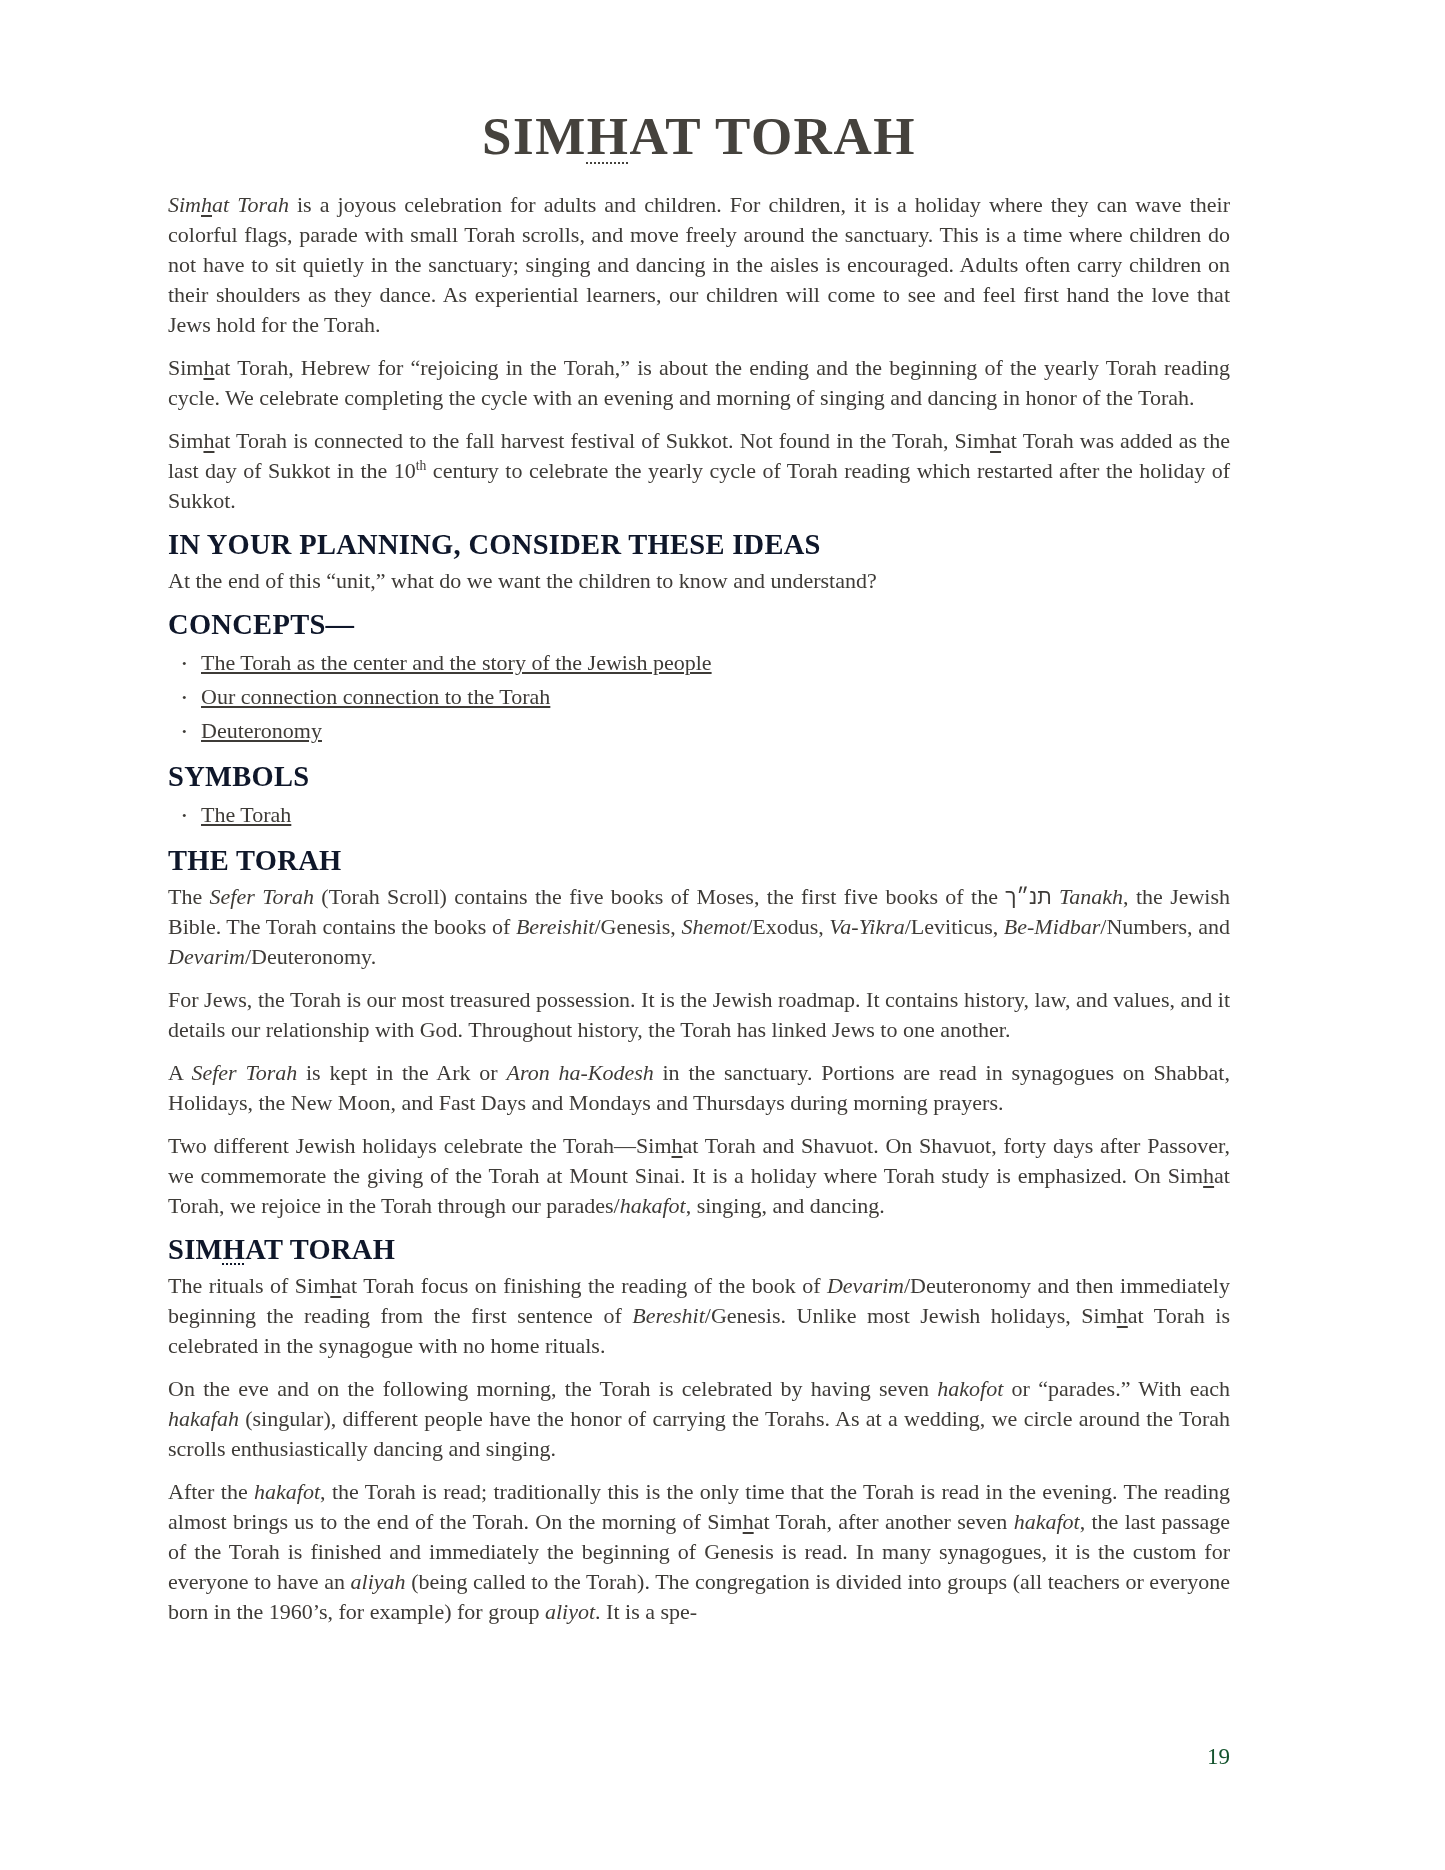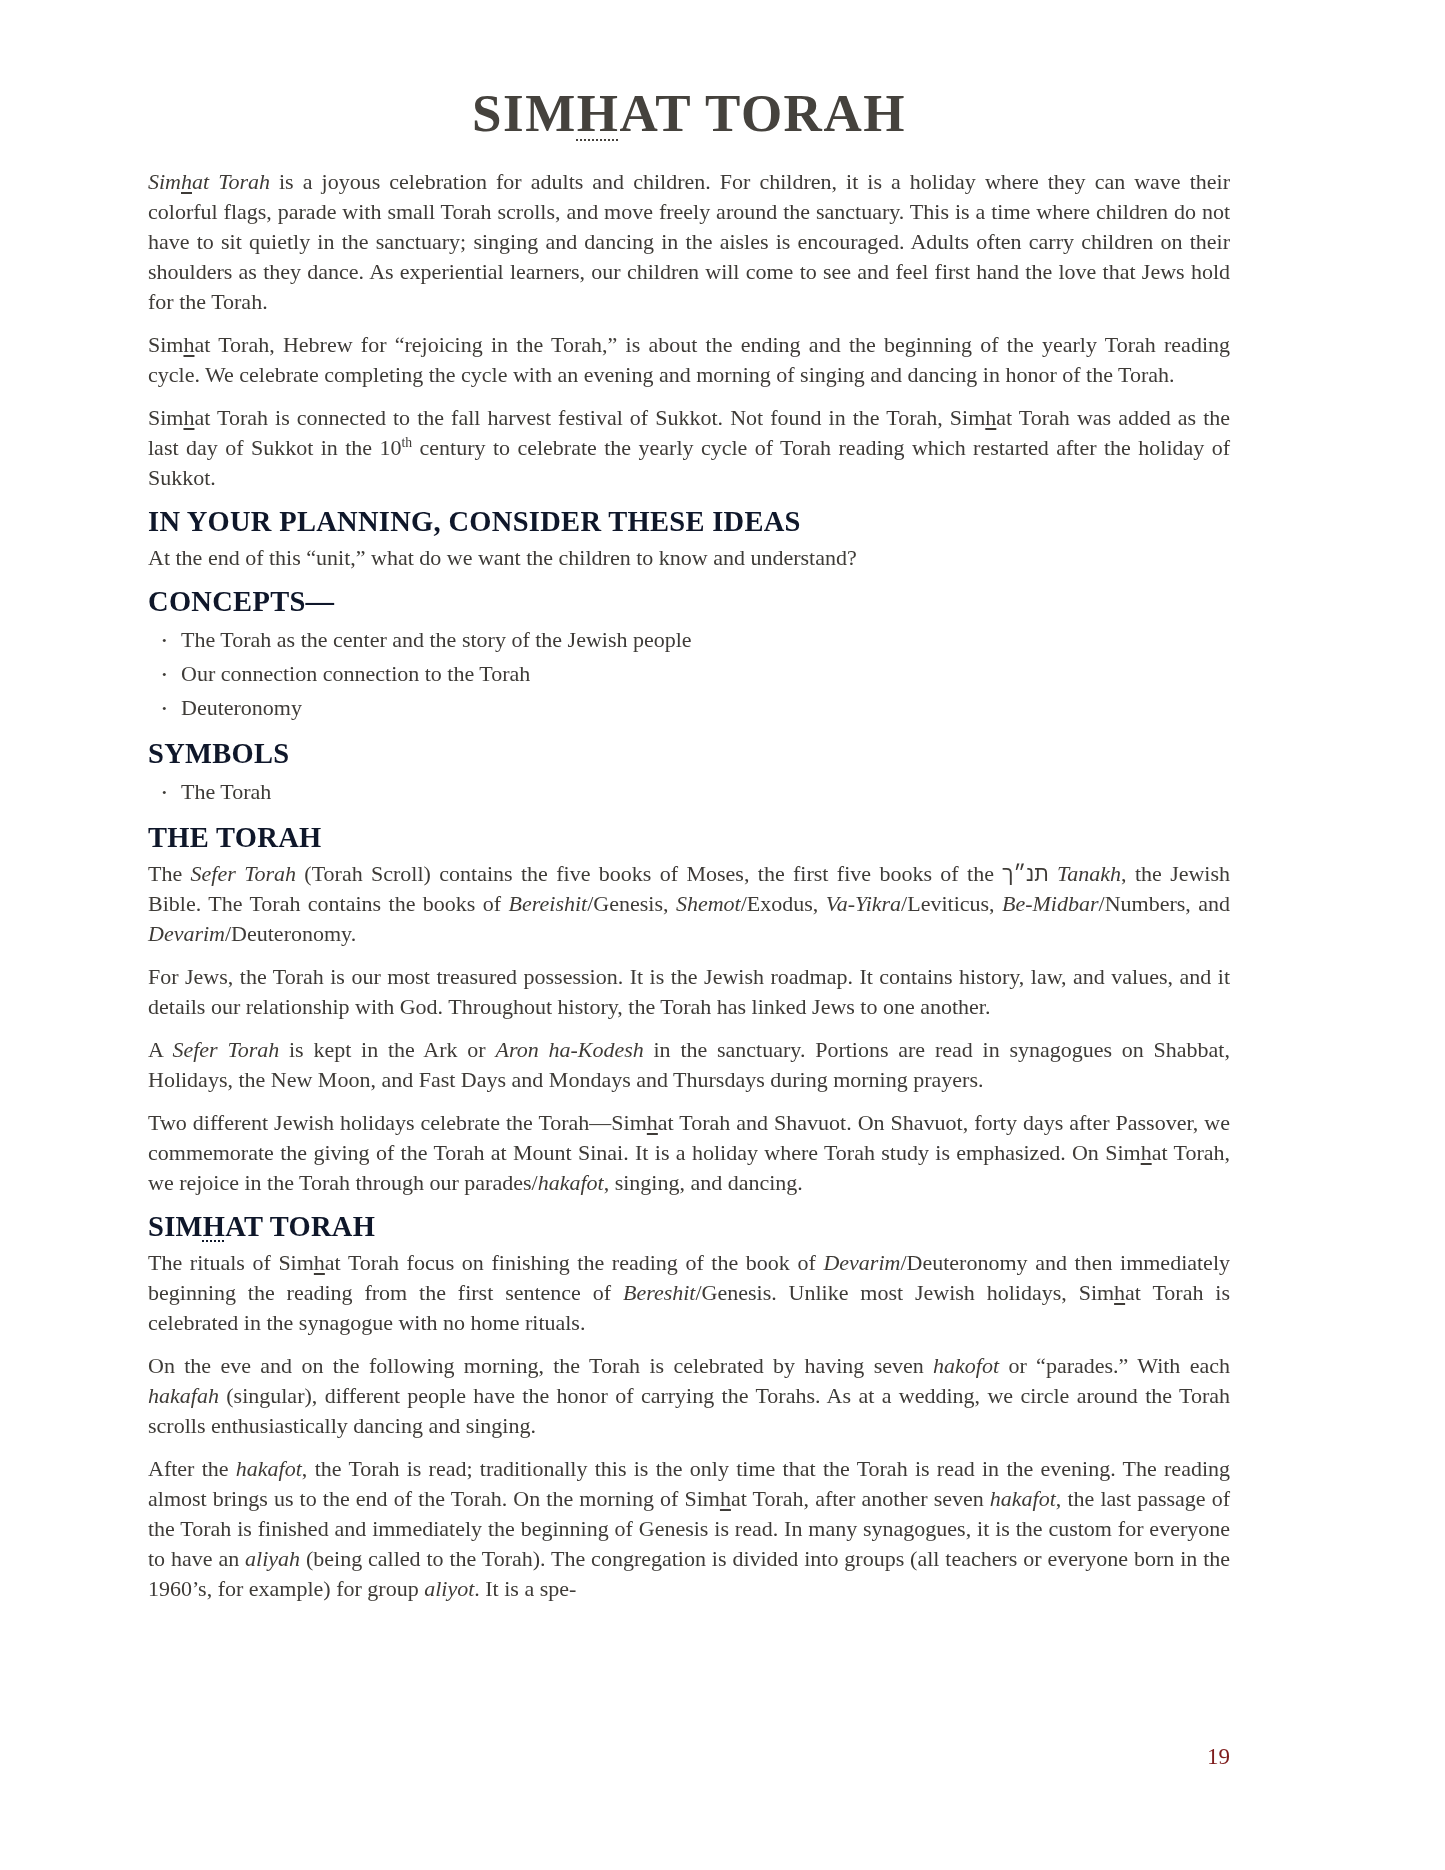--- a/index.html
+++ b/index.html
@@ -8,21 +8,22 @@
     width: 1445px;
     height: 1870px;
     background: #ffffff;
     font-family: "Liberation Serif", serif;
     color: #3e3b37;
     overflow: hidden;
     box-sizing: border-box;
   }
   .content {
     box-sizing: border-box;
-    padding: 81px 215px 0 148px;
+    padding: 104px 215px 0 148px;
+    margin-left: 20px;
   }
   .doc-title {
     margin: 0 0 22px 0;
     text-align: center;
     font-size: 53px;
     line-height: 64px;
     font-weight: bold;
     letter-spacing: 1.5px;
     color: #45423d;
     font-family: "Liberation Serif", serif;
@@ -39,20 +40,21 @@
     line-height: 32px;
     font-weight: bold;
     letter-spacing: 0.3px;
     color: #0f172a;
     font-family: "Liberation Serif", serif;
   }
   ul.dotted {
     list-style: none;
     margin: 2px 0 6px 0;
     padding: 0 0 0 14px;
+    text-decoration: underline;
   }
   ul.dotted li {
     position: relative;
     padding-left: 19px;
     font-size: 22px;
     line-height: 34px;
     text-align: left;
   }
   ul.dotted li::before {
     content: "•";
@@ -61,21 +63,21 @@
     top: 1px;
     font-size: 13px;
     line-height: 34px;
     color: #3e3b37;
   }
   .pagenum {
     position: absolute;
     right: 215px;
     bottom: 100px;
     font-size: 23px;
-    color: #7f1d1d;
+    color: #14532d;
   }
   
   .run-i { font-style: italic; }
   .run-u {
     text-decoration: underline;
     text-decoration-thickness: 1.5px;
     text-underline-offset: 0.14em;
   }
   .run-het {
     text-decoration: underline dotted;

